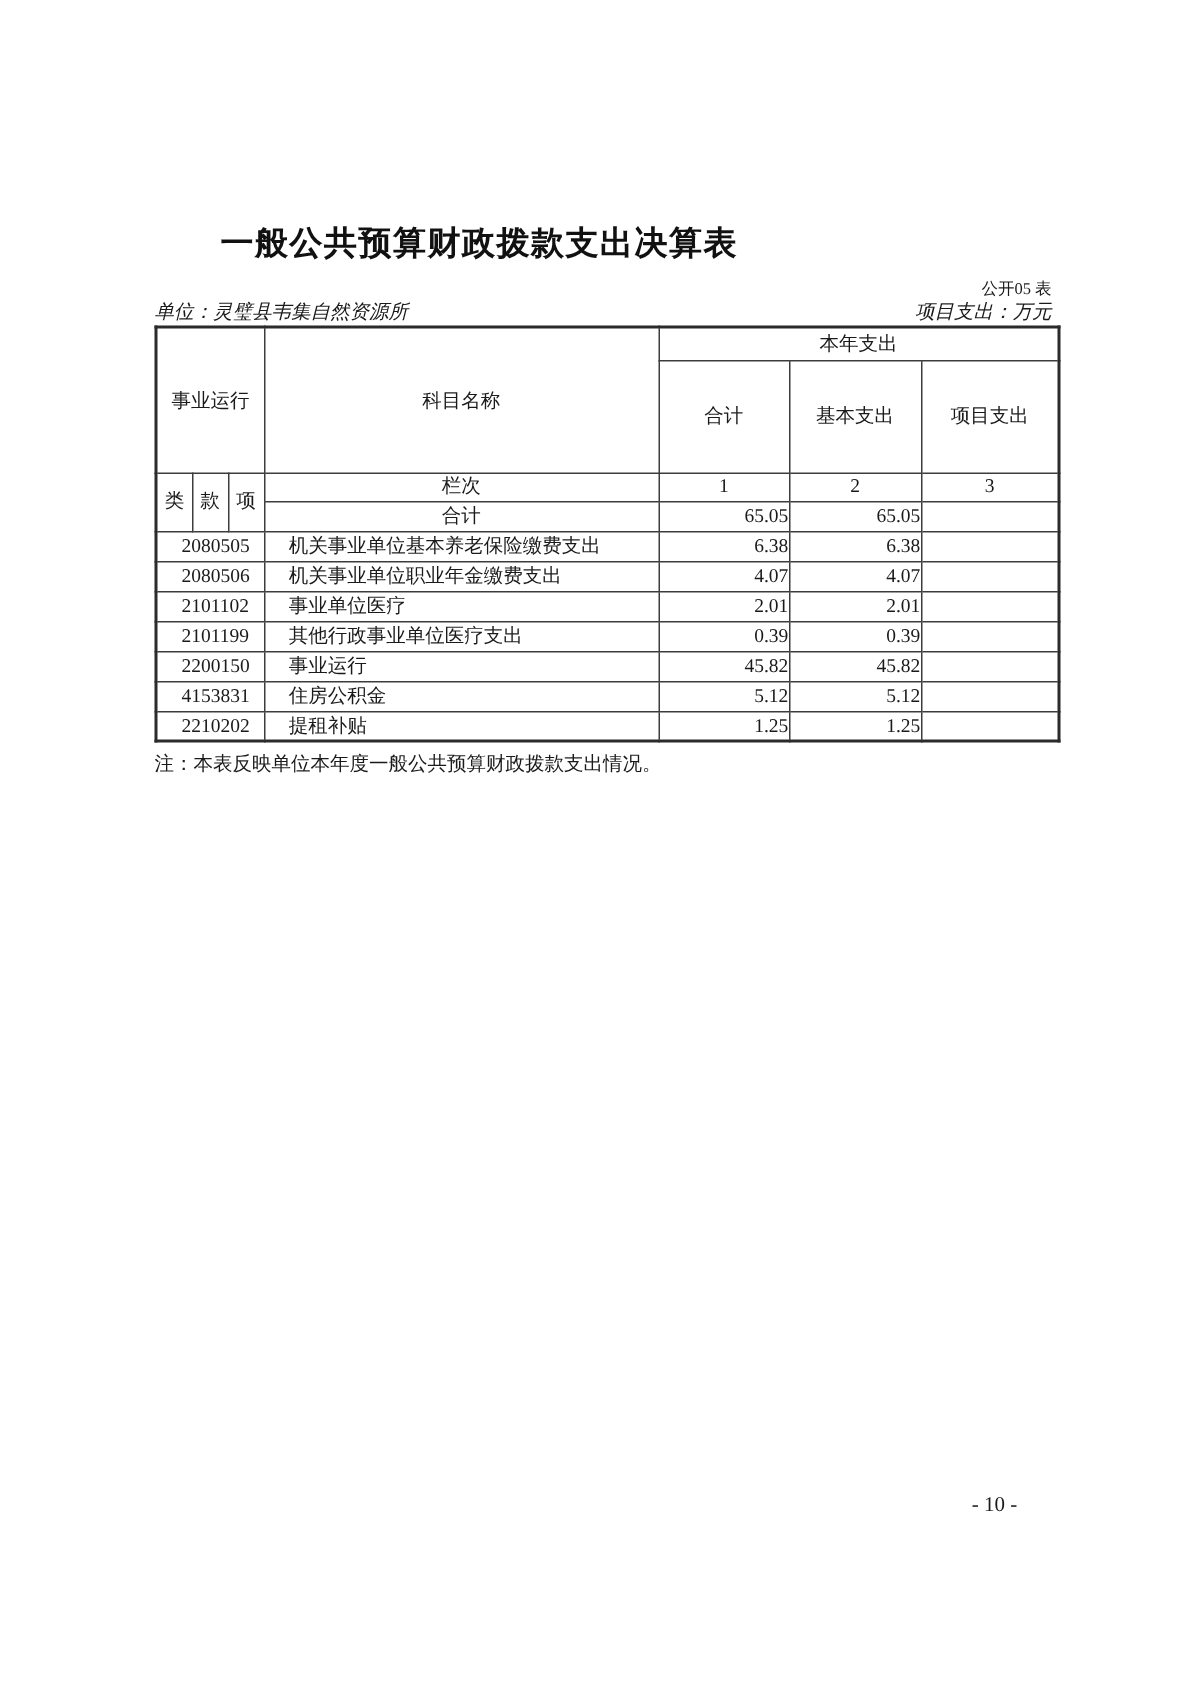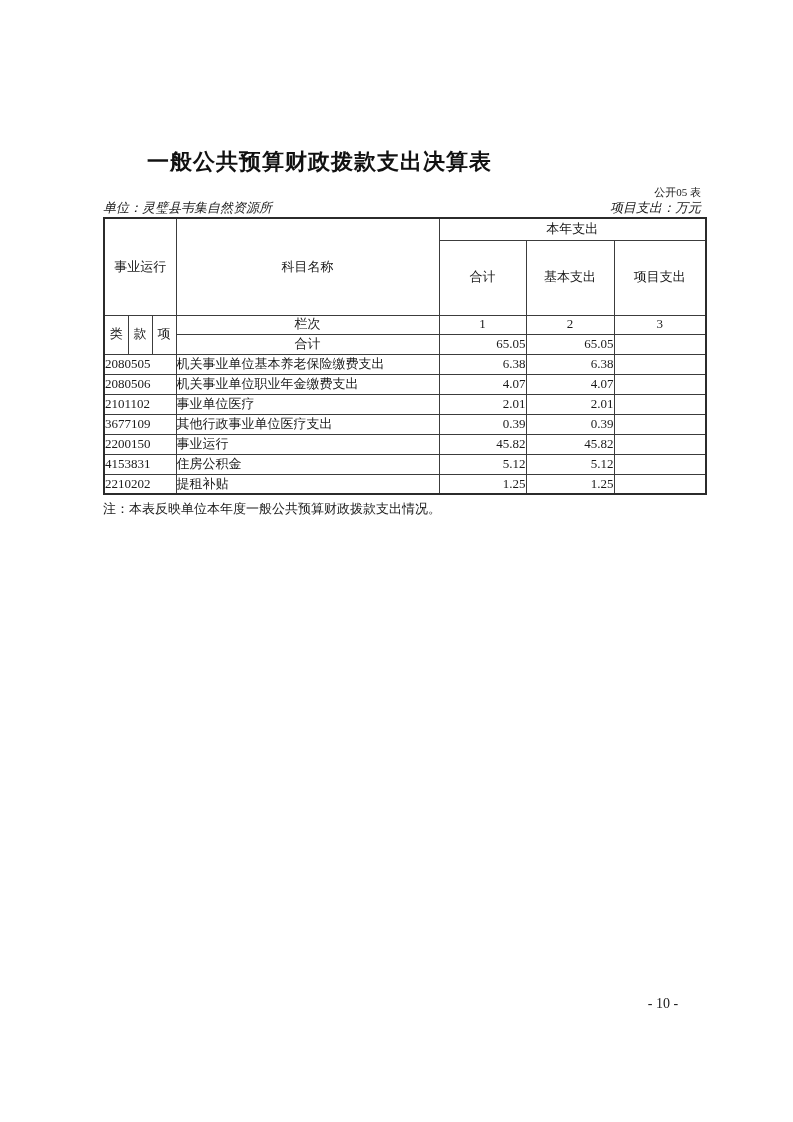--- a/index.html
+++ b/index.html
@@ -52,21 +52,21 @@
     line-height: 1.25;
   }
   td.center { text-align: center; vertical-align: middle; font-family: Liberation Serif, serif; }
   td.num { text-align: right; padding-right: 3px; vertical-align: middle; margin-top: 32px; }
   td.code-cell { text-align: left; padding-left: 2px; vertical-align: middle; }
   td.name-cell { text-align: left; padding-left: 4px; vertical-align: middle; }
   tr.hdr-top td { height: 22px; }
   tr.hdr-sub td { height: 75px; }
   tr.row-lanci td { height: 19px; }
   tr.row-total td { height: 20px; }
-  tr.data-row td { height: 20px; }
+  tr.data-row td { height: 20px; padding-left: 16px; }
   .note {
     position: absolute;
     top: 500px; left: 103px;
     font-size: 13px;
   }
   .page-number {
     position: absolute;
     top: 996px; left: 633px; width: 60px;
     text-align: center;
     font-size: 14px;
@@ -135,21 +135,21 @@
       <td class="num"></td>
     </tr>
     <tr class="data-row">
       <td class="code-cell" colspan="3">2101102</td>
       <td class="name-cell">事业单位医疗</td>
       <td class="num">2.01</td>
       <td class="num">2.01</td>
       <td class="num"></td>
     </tr>
     <tr class="data-row">
-      <td class="code-cell" colspan="3">3677109</td>
+      <td class="code-cell" colspan="3">2101199</td>
       <td class="name-cell">其他行政事业单位医疗支出</td>
       <td class="num">0.39</td>
       <td class="num">0.39</td>
       <td class="num"></td>
     </tr>
     <tr class="data-row">
       <td class="code-cell" colspan="3">2200150</td>
       <td class="name-cell">事业运行</td>
       <td class="num">45.82</td>
       <td class="num">45.82</td>

